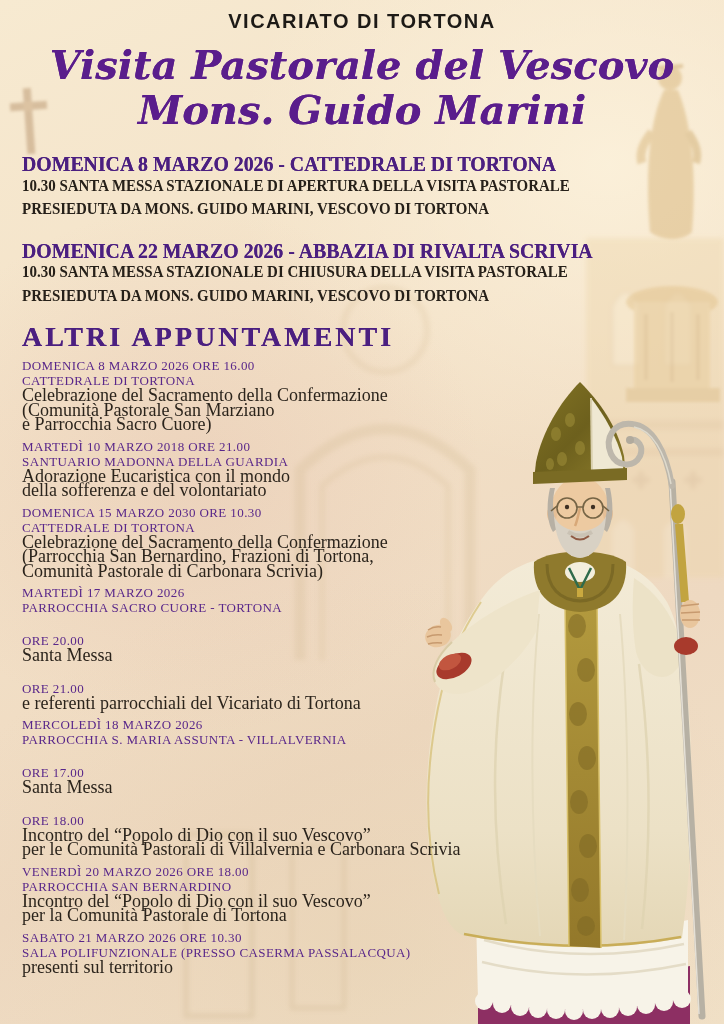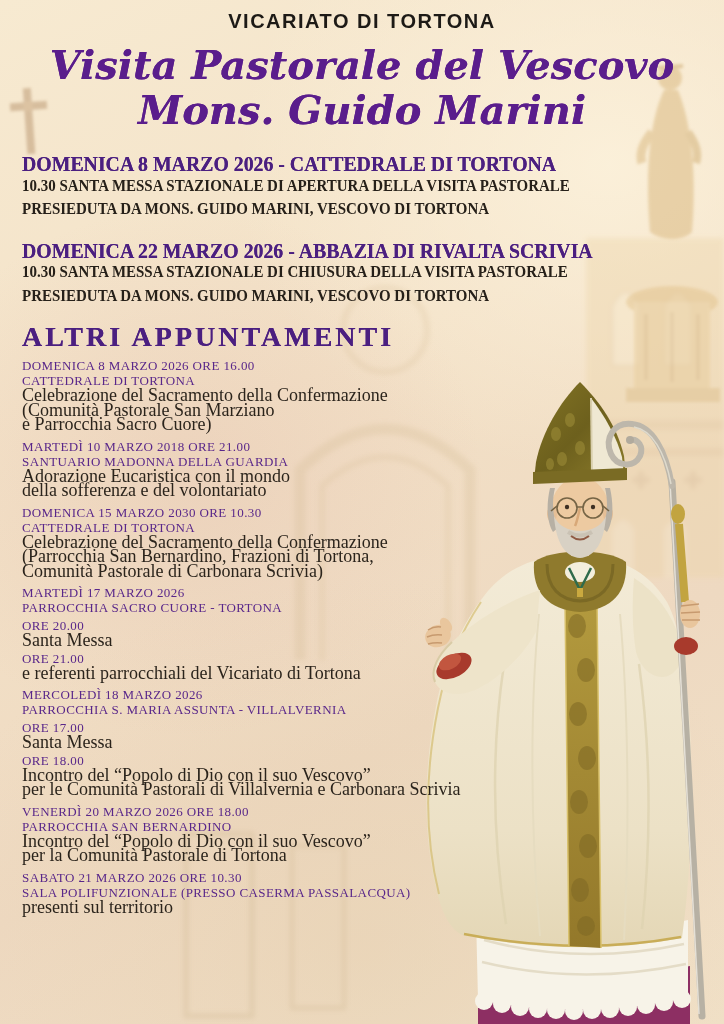--- a/index.html
+++ b/index.html
@@ -44,21 +44,21 @@
     margin:4px 0 2px 0;line-height:28px;text-shadow:0 0 .5px #4b1f80;white-space:nowrap;
   }
   .appt{margin-top:7px;}
   .appt .d{
     font-size:13px;font-weight:normal;color:#59278a;line-height:15px;
     letter-spacing:.4px;white-space:nowrap;
   }
   .appt .b{
     font-size:18px;font-weight:normal;color:#2b241c;line-height:14.5px;white-space:nowrap;
   }
-  .appt .g{margin-top:3px;}
+  .appt .g{margin-top:18px;}
 </style>
 </head>
 <body>
 
 <div class="poster">
 
   <svg class="bg-art" viewBox="0 0 724 1024">
     <defs>
       <filter id="soft1">
           <feGaussianBlur stdDeviation="1.4"></feGaussianBlur>

